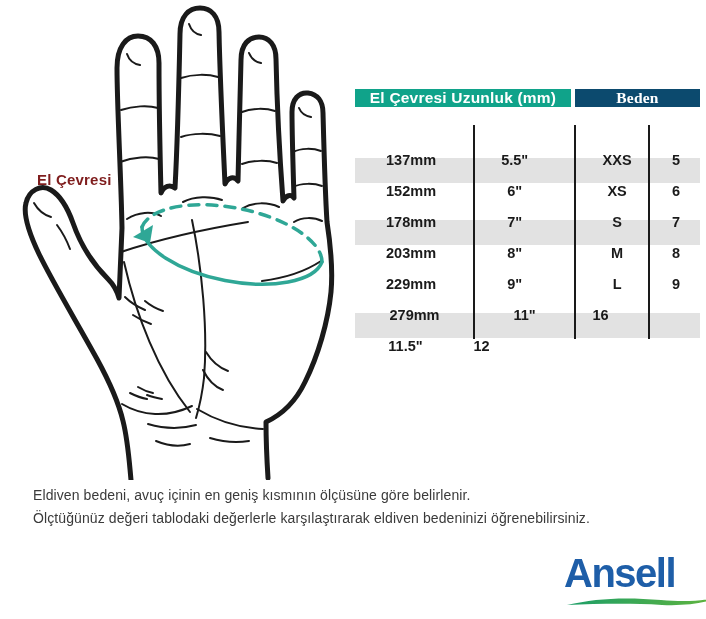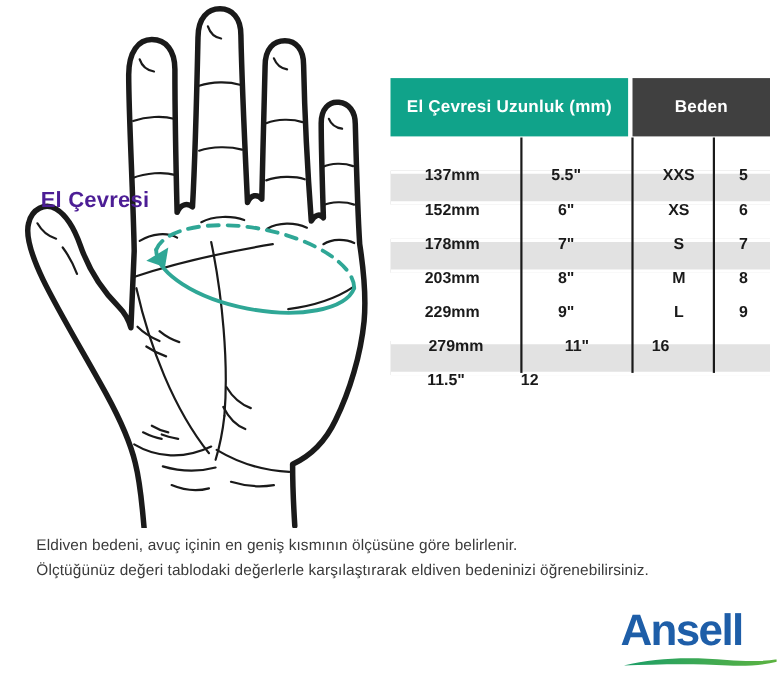--- a/index.html
+++ b/index.html
@@ -6,32 +6,32 @@
   body{
     width:706px;height:619px;overflow:hidden;background:#ffffff;
     font-family:"Liberation Sans", sans-serif;position:relative;
   }
   .stage{position:absolute;left:0;top:0;width:706px;height:619px;}
 
   
   .hand-svg{position:absolute;left:0;top:0;}
   .circ-label{
     position:absolute;left:37px;top:171px;
-    color:#4c1d95;font-weight:bold;font-size:20px;letter-spacing:.2px;
+    color:#7f1d1d;font-weight:bold;font-size:15px;letter-spacing:.2px;
   }
 
   
   .size-table{position:absolute;left:355px;top:71px;width:345px;}
-  .thead{display:flex;height:53px;}
+  .thead{display:flex;height:53px;align-items:center;}
   .th{
     display:flex;align-items:center;justify-content:center;
     color:#ffffff;font-weight:bold;font-size:15.5px;letter-spacing:.2px;
   }
   .th-measure{width:216px;background:#10a38a;margin-right:4px;}
-  .th-size{flex:1;background:#404040;}
+  .th-size{flex:1;background:#0c4a6e;font-family:Liberation Serif, serif;}
   .tbody{position:relative;}
   .tr{display:flex;height:31px;}
   .tr.striped{
     background:#e2e2e2;
     box-shadow:inset 0 3px 0 #ffffff, inset 0 -3px 0 #ffffff;
   }
   .td{
     display:flex;align-items:center;justify-content:center;
     font-size:14.5px;font-weight:700;color:#1a1a1a;margin-top:36px;
   }

